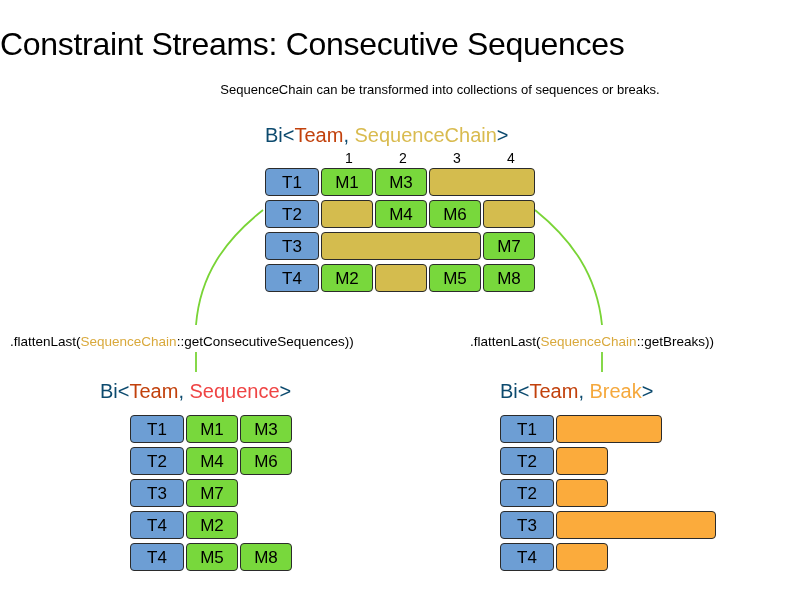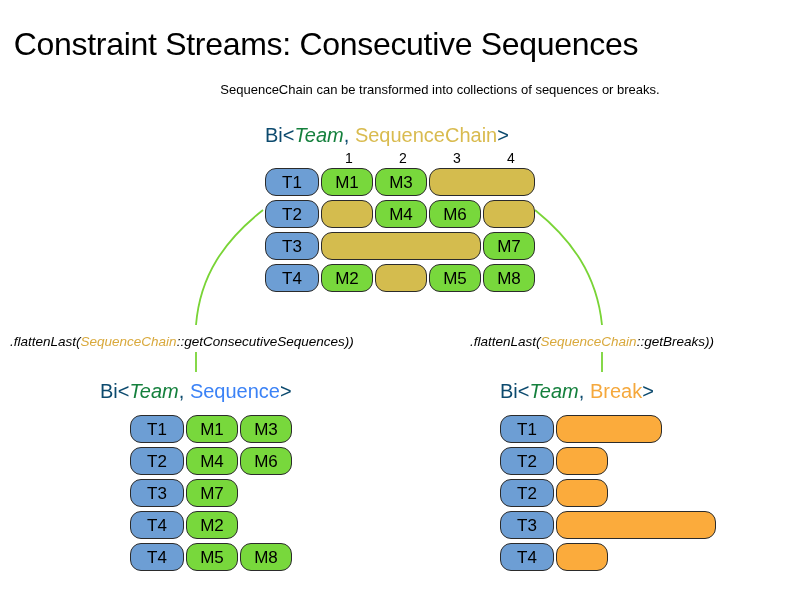--- a/index.html
+++ b/index.html
@@ -15,21 +15,20 @@
     font-family: "Liberation Sans", sans-serif;
     color: #000000;
   }
 
   
   #page-title {
     position: absolute;
     top: 26px;
     left: 0;
     width: 652px;
-    text-align: center;
     font-size: 32px;
     font-weight: normal;
     letter-spacing: -0.3px;
     color: #000;
     white-space: nowrap;
   }
   #page-subtitle {
     position: absolute;
     top: 82px;
     left: 0;
@@ -42,23 +41,23 @@
   }
 
   
   .type-sig {
     position: absolute;
     font-size: 20px;
     white-space: nowrap;
     color: #000;
   }
   .type-sig .tk-plain { color: #0c4a6e; }
-  .type-sig .tk-team  { color: #15803d; font-style: italic; }
+  .type-sig .tk-team  { color: #c2410c; }
   .type-sig .tk-chain { color: #d9bb4f; }
-  .type-sig .tk-seq   { color: #3b82f6; }
+  .type-sig .tk-seq   { color: #ef4444; }
   .type-sig .tk-brk   { color: #f5a83c; }
 
   
   #chain-block {
     position: absolute;
     left: 265px;
     top: 150px;
   }
   #chain-colheaders {
     position: relative;
@@ -77,21 +76,21 @@
     position: relative;
     height: 30px;
     margin-bottom: 2px;
   }
   .cell {
     position: absolute;
     top: 0;
     height: 28px;
     line-height: 28px;
     border: 1.6px solid #2b2b2b;
-    border-radius: 11px;
+    border-radius: 4px;
     box-sizing: border-box;
     text-align: center;
     font-size: 17px;
     color: #000;
     overflow: hidden;
   }
   .cell-team  { background: #6d9ed4; }
   .cell-match { background: #78d83c; }
   .cell-gold  { background: #d4bc4e; }
   .cell-orange{ background: #fbab3c; }
@@ -105,21 +104,20 @@
     height: 600px;
     pointer-events: none;
   }
 
   
   .method-label {
     position: absolute;
     font-size: 13.5px;
     white-space: nowrap;
     color: #000;
-    font-style: italic;
   }
   .method-label .mk-type { color: #d9a93c; }
 
   
   #sequence-block { position: absolute; left: 130px; top: 415px; }
   #break-block    { position: absolute; left: 500px; top: 415px; }
 </style>
 </head>
 <body>
 

